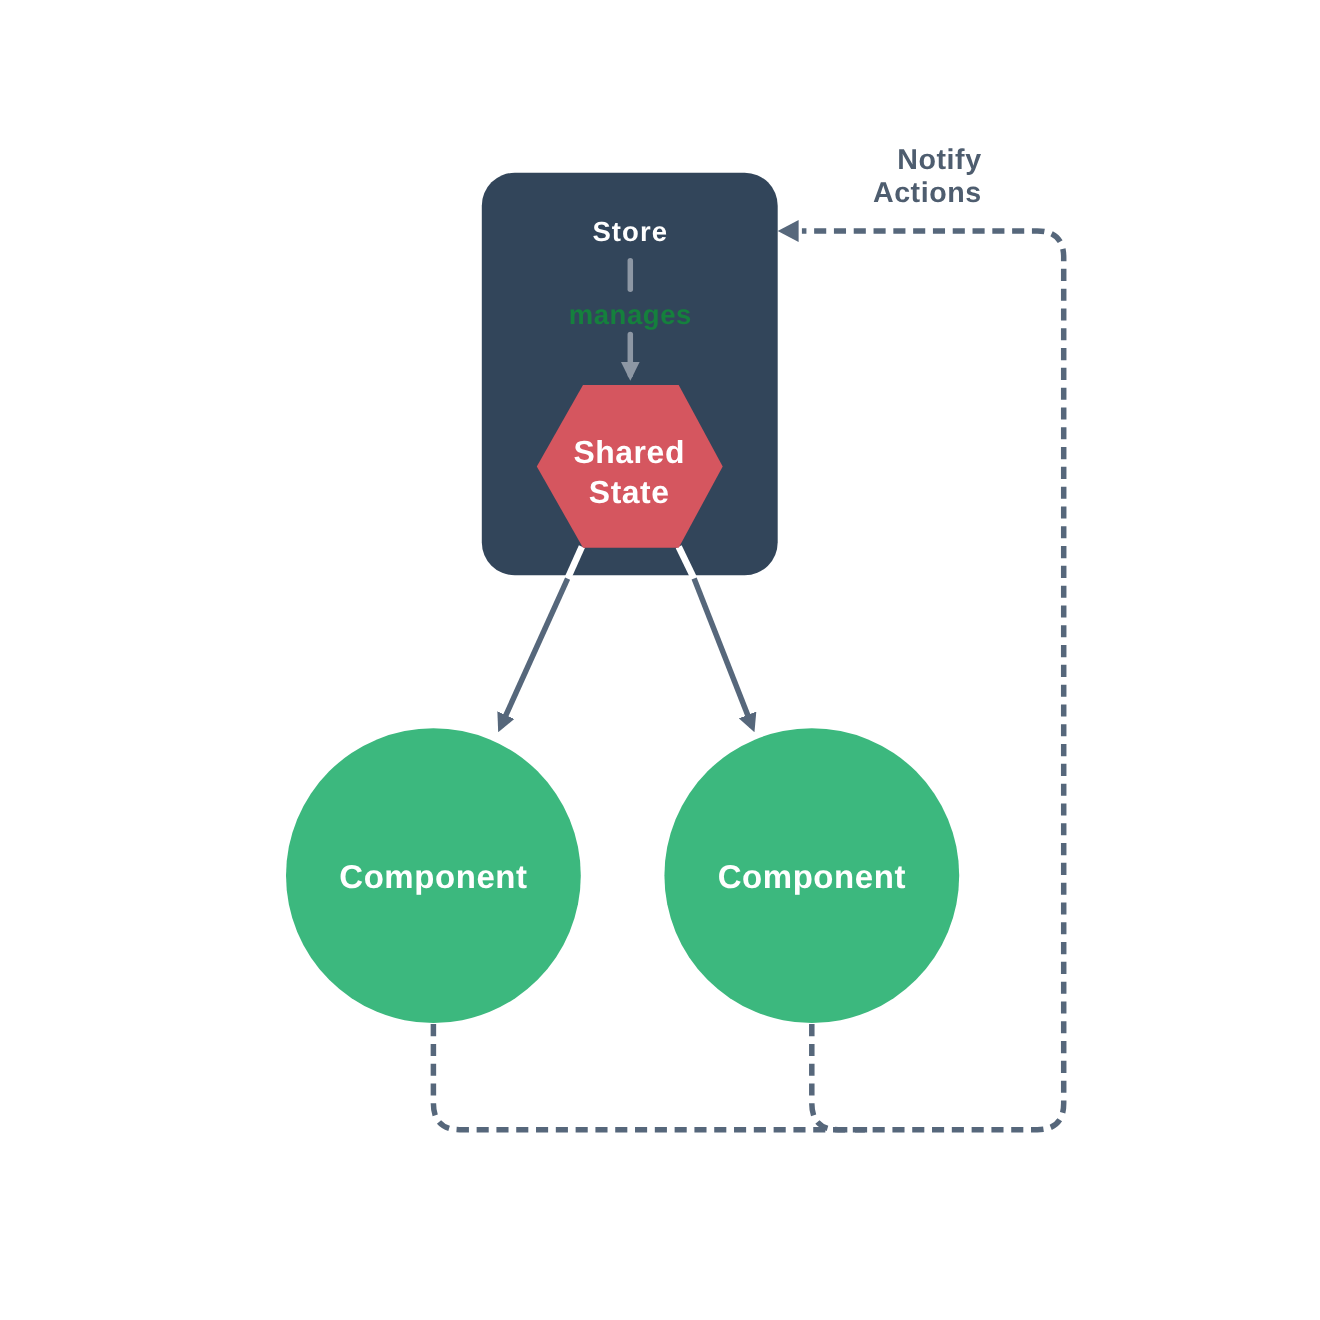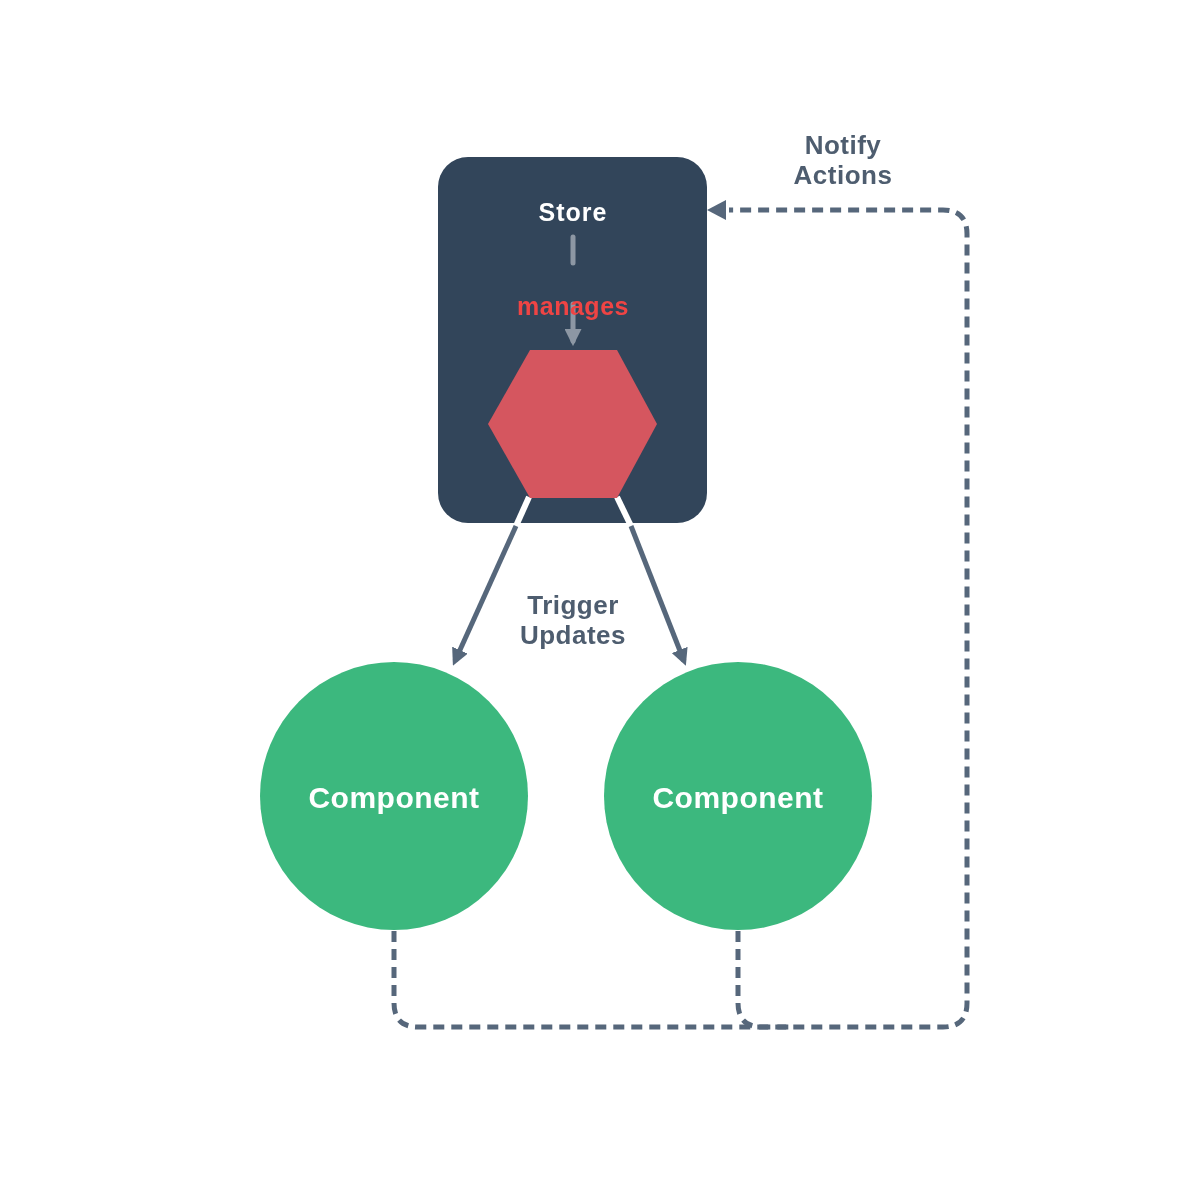--- a/index.html
+++ b/index.html
@@ -31,22 +31,21 @@
   }
   .store-title {
     left: 573px; top: 212px;
     font-size: 25px;
     color: #ffffff;
     letter-spacing: 1px;
   }
   .manages-label {
     left: 573px; top: 287px;
     font-size: 25px;
-    color: #ef4444;
-    margin-top: 19px;
+    color: #15803d;
   }
   .shared-state-label {
     left: 572px; top: 430px;
     font-size: 29px;
     line-height: 36px;
     color: #ffffff;
   }
   .component-label-left {
     left: 394px; top: 798px;
     font-size: 30px;
@@ -55,20 +54,21 @@
   .component-label-right {
     left: 738px; top: 798px;
     font-size: 30px;
     color: #ffffff;
   }
   .notify-actions-label {
     left: 843px; top: 160px;
     font-size: 26px;
     line-height: 30px;
     color: #4E5D6F;
+    text-align: right;
   }
   .trigger-updates-label {
     left: 573px; top: 620px;
     font-size: 26px;
     line-height: 30px;
     color: #4E5D6F;
   }
 </style>
 </head>
 <body>
@@ -105,24 +105,24 @@
 
     <path d="M 738 931 L 738 1003 Q 738 1027 762 1027 L 790 1027" fill="none" stroke-width="5" stroke-dasharray="11 7" stroke="#56677B"></path>
 
     <polygon points="707,210 726,200 726,220" fill="#56677B"></polygon>
   </svg>
 
   <div class="lbl store-title">Store</div>
 
   <div class="lbl manages-label">manages</div>
 
+  <div class="lbl shared-state-label">Shared
+State</div>
 
   <div class="lbl component-label-left">Component</div>
 
   <div class="lbl component-label-right">Component</div>
 
   <div class="lbl notify-actions-label">Notify
 Actions</div>
 
-  <div class="lbl trigger-updates-label">Trigger
-Updates</div>
 
 </div>
 
 </body></html>

